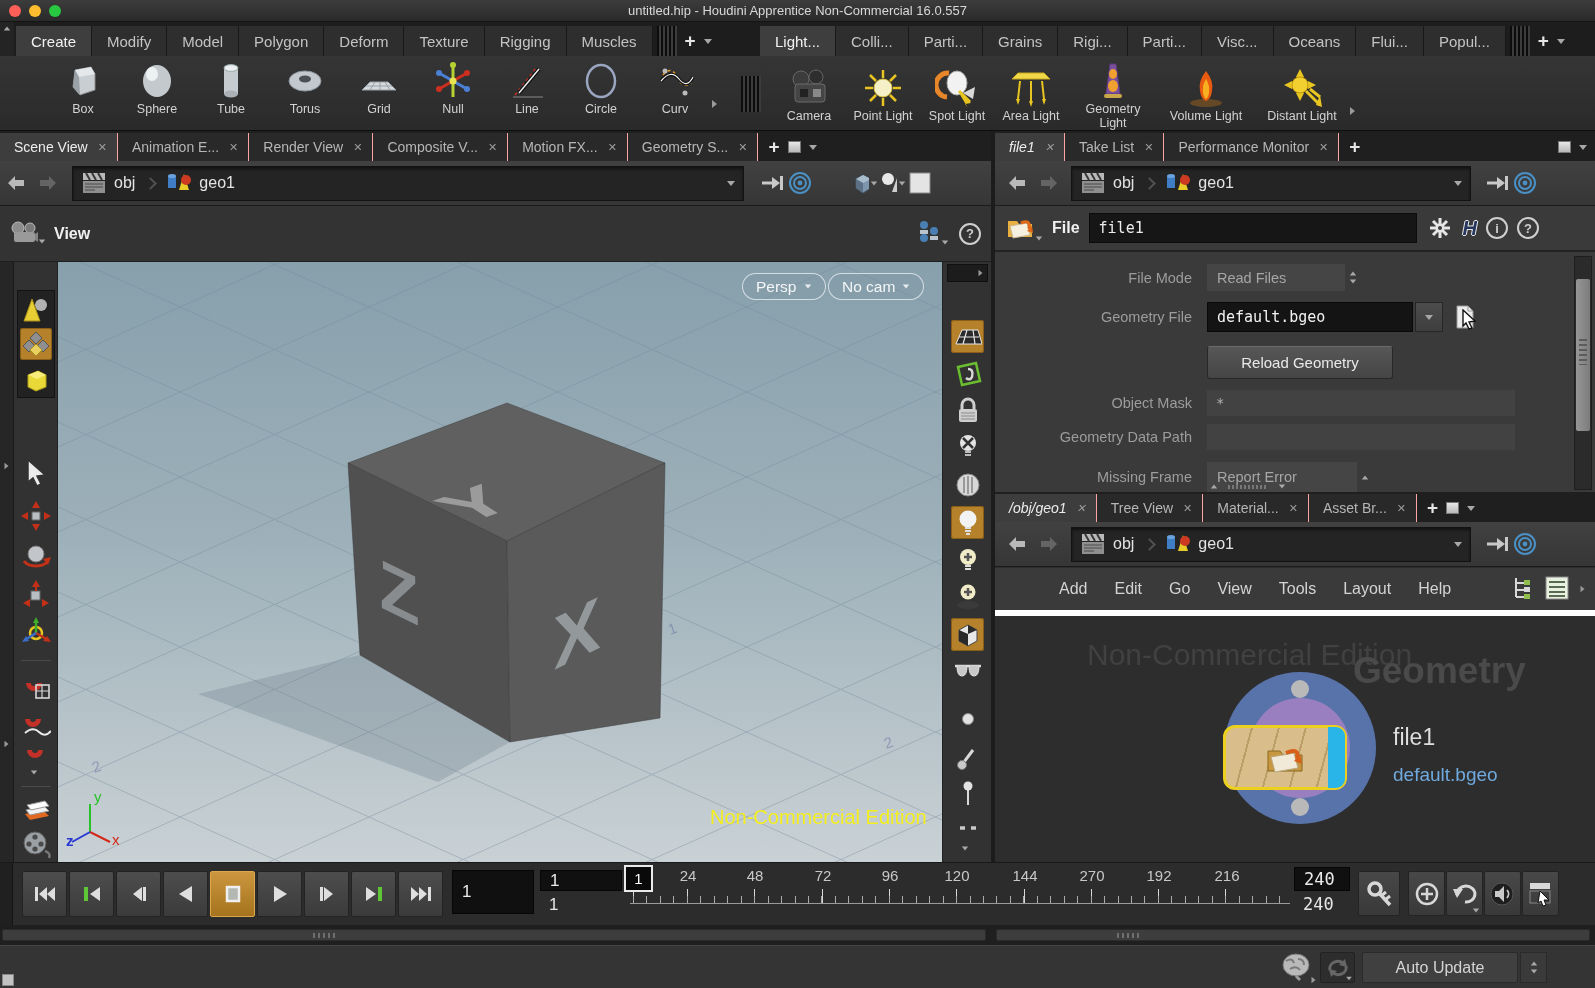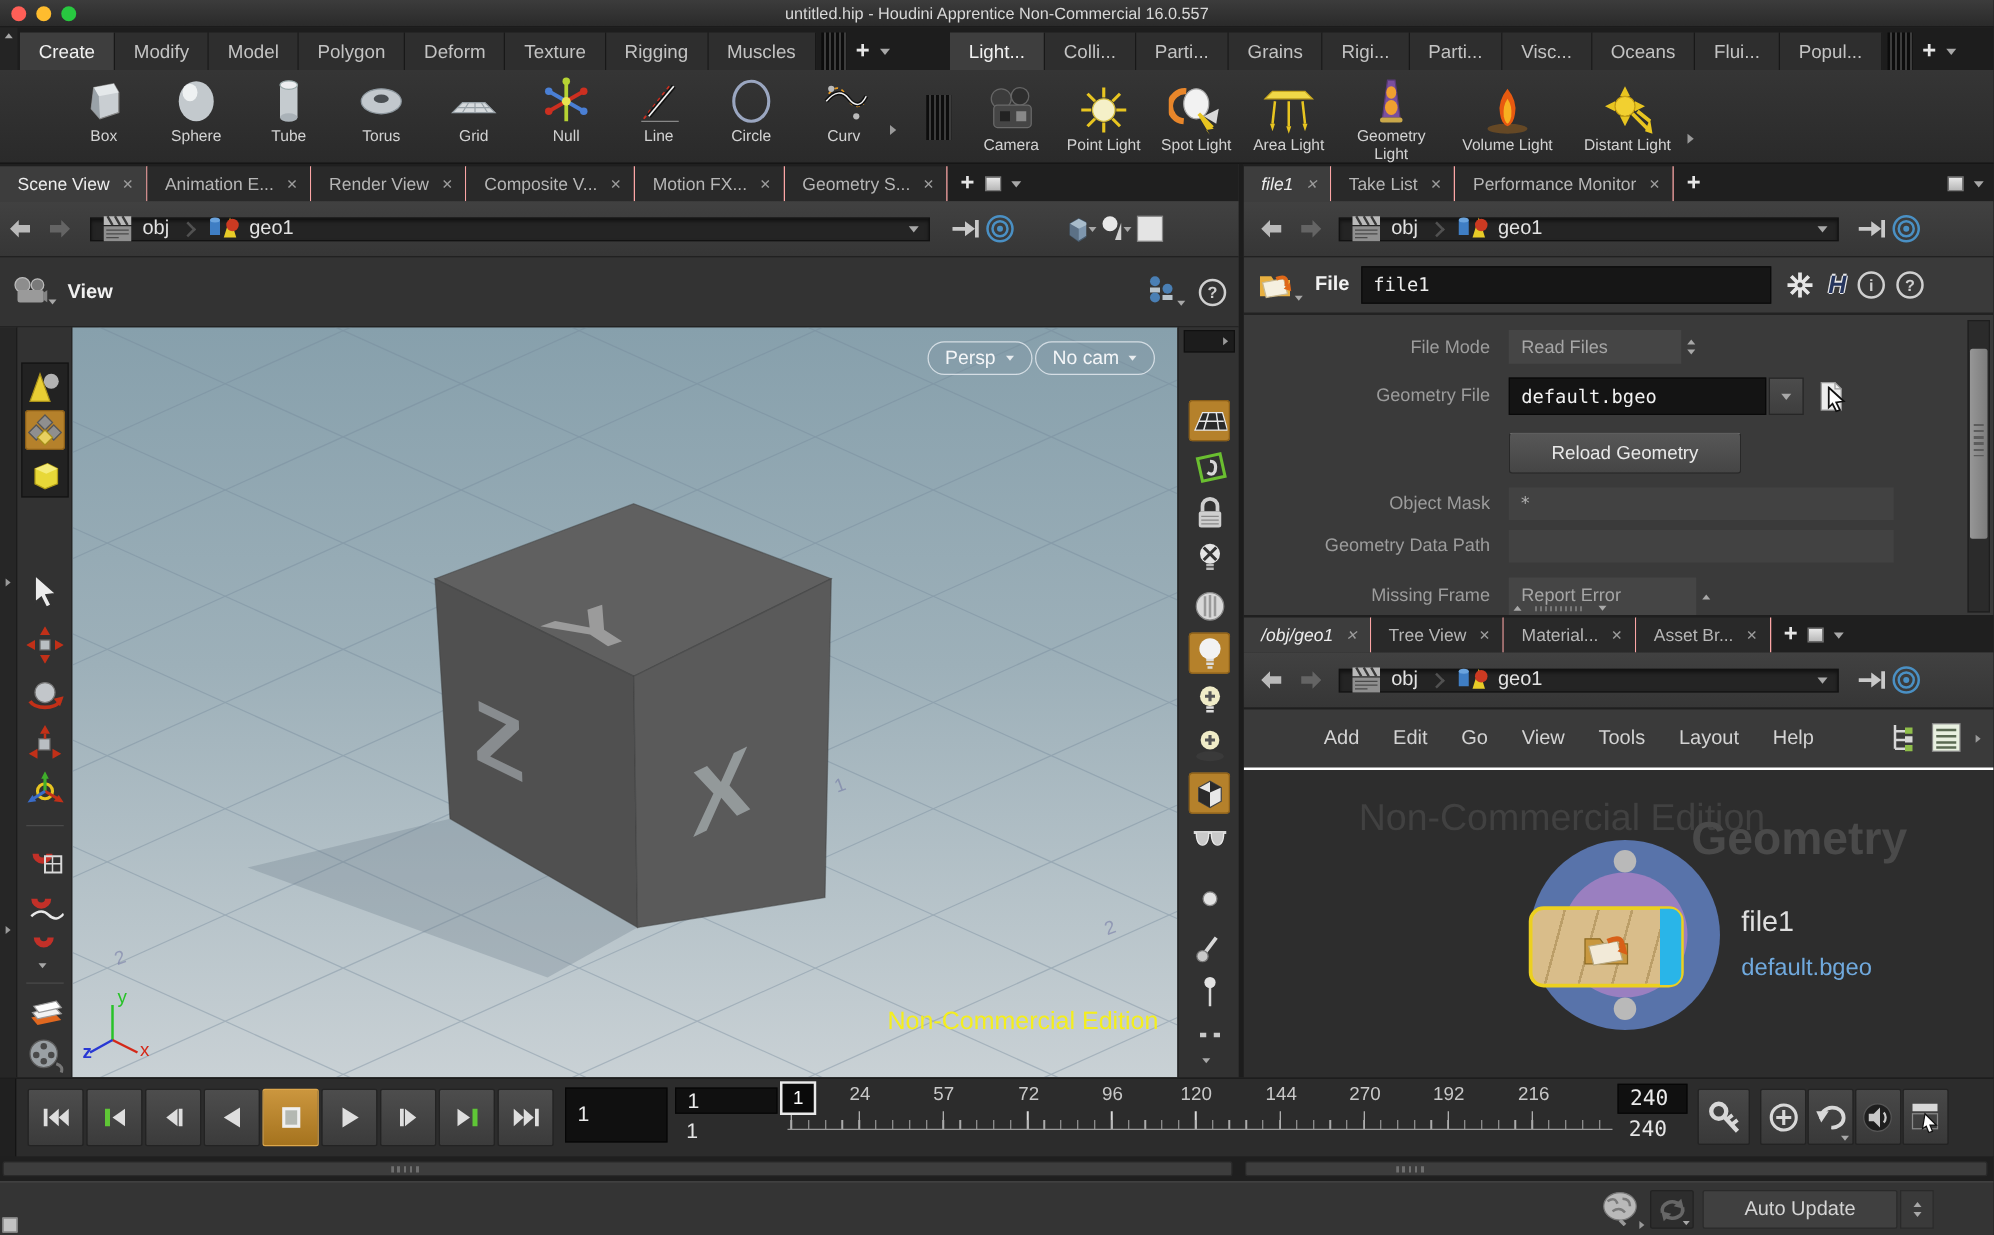--- a/index.html
+++ b/index.html
@@ -50,21 +50,21 @@
     background:#292929;color:#b6b6b6;border-right:1px solid #fca5a5;white-space:nowrap}
   .ptab.active{background:#3d3d3d;color:#ededed}
   .ptab.it{font-style:italic}
   .x{margin-left:10px;font-size:11px;color:#9c9c9c}
   .tabCtrl{display:flex;align-items:center;gap:8px;margin-left:10px;height:28px}
   .sqicon{width:13px;height:12px;background:linear-gradient(#e8e8e8,#b8b8b8);border:1px solid #777}
   .pathbar{position:absolute;left:0;right:0;height:45px;
     background:linear-gradient(#414141,#363636);border-bottom:1px solid #1b1b1b;
     display:flex;align-items:center}
   .navArr{width:32px;height:30px;display:flex;align-items:center;justify-content:center}
-  .crumbField{height:19px;background:#242424;border:1px solid #121212;box-shadow:inset 0 2px 3px rgba(0,0,0,.5);
+  .crumbField{height:35px;background:#242424;border:1px solid #121212;box-shadow:inset 0 2px 3px rgba(0,0,0,.5);
     display:flex;align-items:center;padding:0 8px;gap:7px}
   .crumbTxt{font-size:16px;color:#e3e3e3}
   .chev{width:9px;height:9px;border-top:2px solid #515151;border-right:2px solid #515151;
     transform:rotate(45deg);margin:0 4px}
   .fieldCaret{margin-left:auto}
   .barIcon{width:28px;height:28px;display:flex;align-items:center;justify-content:center}
 
   
   .viewbar{position:absolute;left:0;top:75px;right:0;height:56px;background:#333;
     border-bottom:1px solid #1f1f1f;display:flex;align-items:center;gap:8px;padding:0 10px}
@@ -119,21 +119,21 @@
   .pscroll{position:absolute;right:3px;top:50px;bottom:2px;width:18px;background:#2b2b2b;border:1px solid #1e1e1e}
   .pthumb{position:absolute;left:1px;right:1px;top:22px;height:152px;border-radius:2px;
     background:linear-gradient(90deg,#969696,#7c7c7c)}
   .pthumb::after{content:"";position:absolute;left:3px;right:3px;top:60px;height:26px;
     background:repeating-linear-gradient(#5c5c5c 0 2px,transparent 2px 5px)}
 
   
   .network{position:absolute;left:0;top:361px;width:600px;height:370px;background:#2d2d2d}
   .splitHandle{position:absolute;left:215px;top:-8px;display:flex;gap:10px;align-items:center}
   .netmenu{position:absolute;left:0;right:0;top:76px;height:48px;background:#3a3a3a;
-    border-bottom:2px solid #ffffff;display:flex;align-items:center;gap:27px;padding-left:64px}
+    border-bottom:6px solid #ffffff;display:flex;align-items:center;gap:27px;padding-left:64px}
   .menuItem{font-size:16px;color:#d3d3d3}
   .netcanvas{position:absolute;left:0;top:124px;width:600px;height:246px;background:#2d2d2d;overflow:hidden}
   .wmEdition{position:absolute;left:92px;top:22px;font-size:30px;color:#414141;white-space:nowrap}
   .wmContext{position:absolute;left:358px;top:34px;font-size:37px;font-weight:bold;color:#4a4a4a}
   .ring{position:absolute;left:229px;top:56px;width:152px;height:152px;border-radius:50%;background:#5873aa}
   .core{position:absolute;left:26px;top:26px;width:100px;height:100px;border-radius:50%;background:#9a7fc0}
   .ndot{position:absolute;left:67px;width:18px;height:18px;border-radius:50%;background:#b9b9b9}
   .nodeBody{position:absolute;left:228px;top:109px;width:124px;height:65px;background:#d9bd8a;
     border:3px solid #ecd020;border-radius:12px;display:flex;align-items:center;justify-content:center;
     background-image:repeating-linear-gradient(105deg,transparent 0 24px,#bb9e68 24px 26px)}
@@ -1109,21 +1109,21 @@
           <polygon points="3,4 11,11 3,18" fill="#dedede"></polygon>
           <polygon points="11,4 19,11 11,18" fill="#dedede"></polygon>
           <rect x="20" y="4" width="3" height="14" fill="#dedede"></rect>
         </svg>
       </span>
     <span class="tfield" style="left:452px;top:7px;width:82px;height:44px">1</span>
     <span class="tfield" style="left:540px;top:7px;width:82px;height:21px">1</span>
     <span class="tplain" style="left:540px;top:31px;width:82px;height:21px">1</span>
     <div class="ruler">
       <span class="rl" style="left:58px">24</span>
-      <span class="rl" style="left:125px">57</span>
+      <span class="rl" style="left:125px">48</span>
       <span class="rl" style="left:193px">72</span>
       <span class="rl" style="left:260px">96</span>
       <span class="rl" style="left:327px">120</span>
       <span class="rl" style="left:395px">144</span>
       <span class="rl" style="left:462px">270</span>
       <span class="rl" style="left:529px">192</span>
       <span class="rl" style="left:597px">216</span>
       <span class="tickMajor"></span>
       <span class="tickMinor"></span>
       <span class="tickLine"></span>

